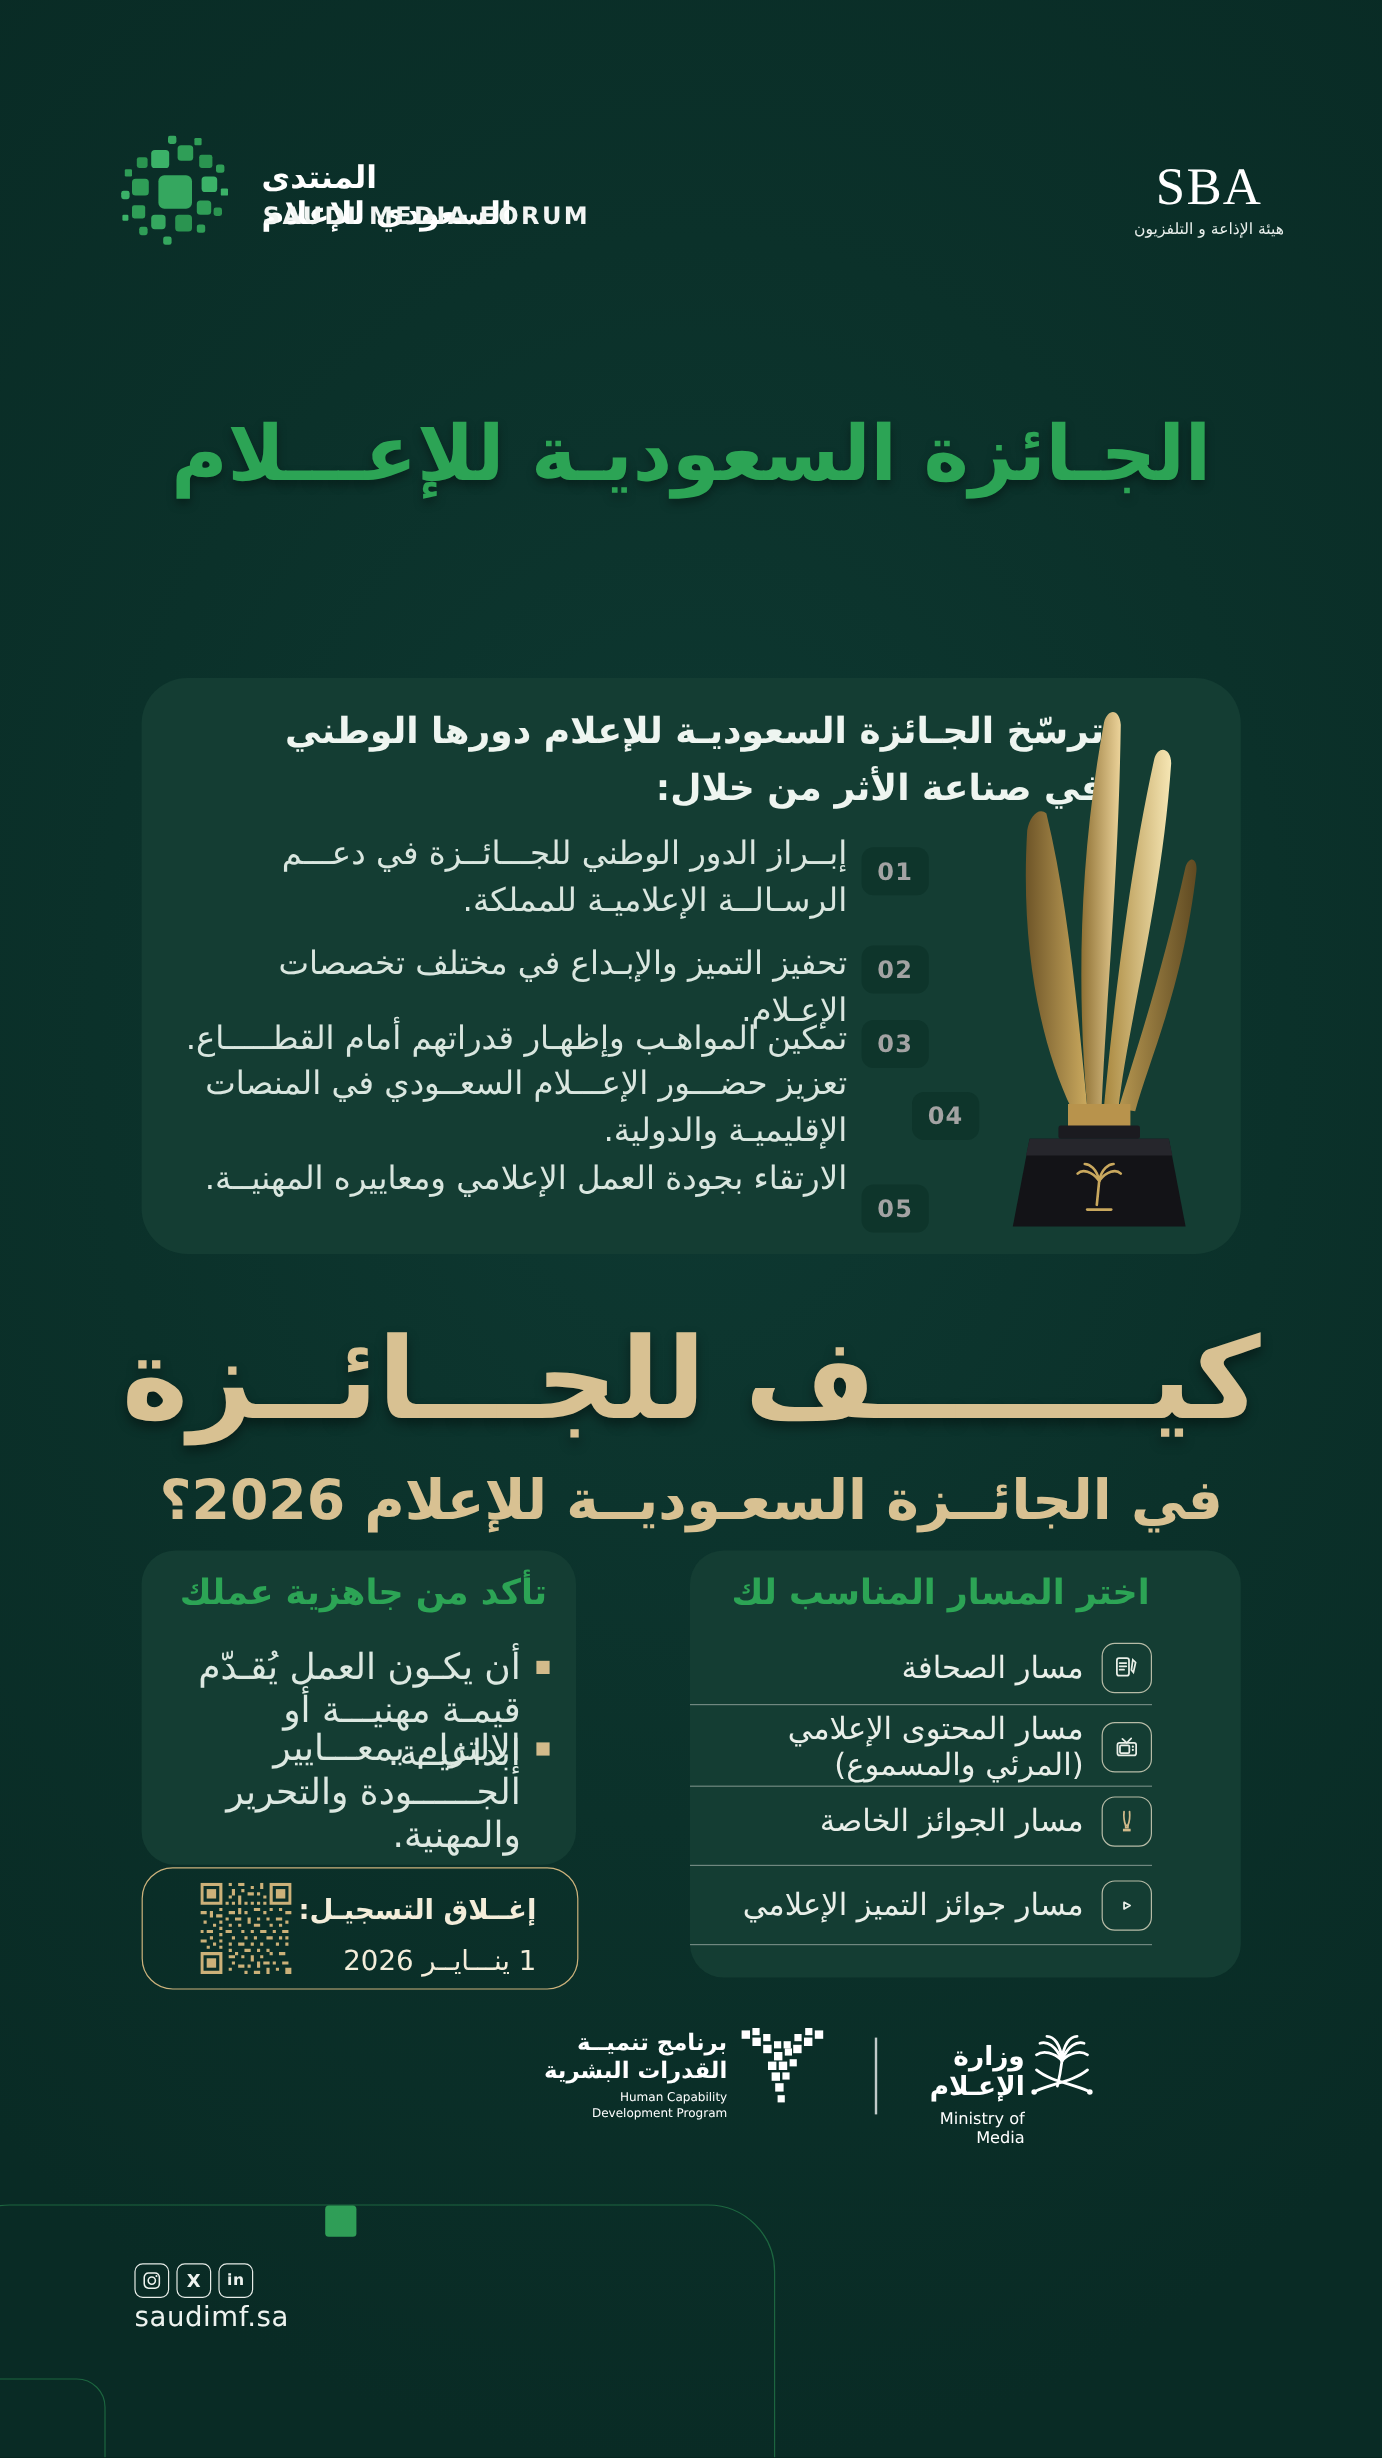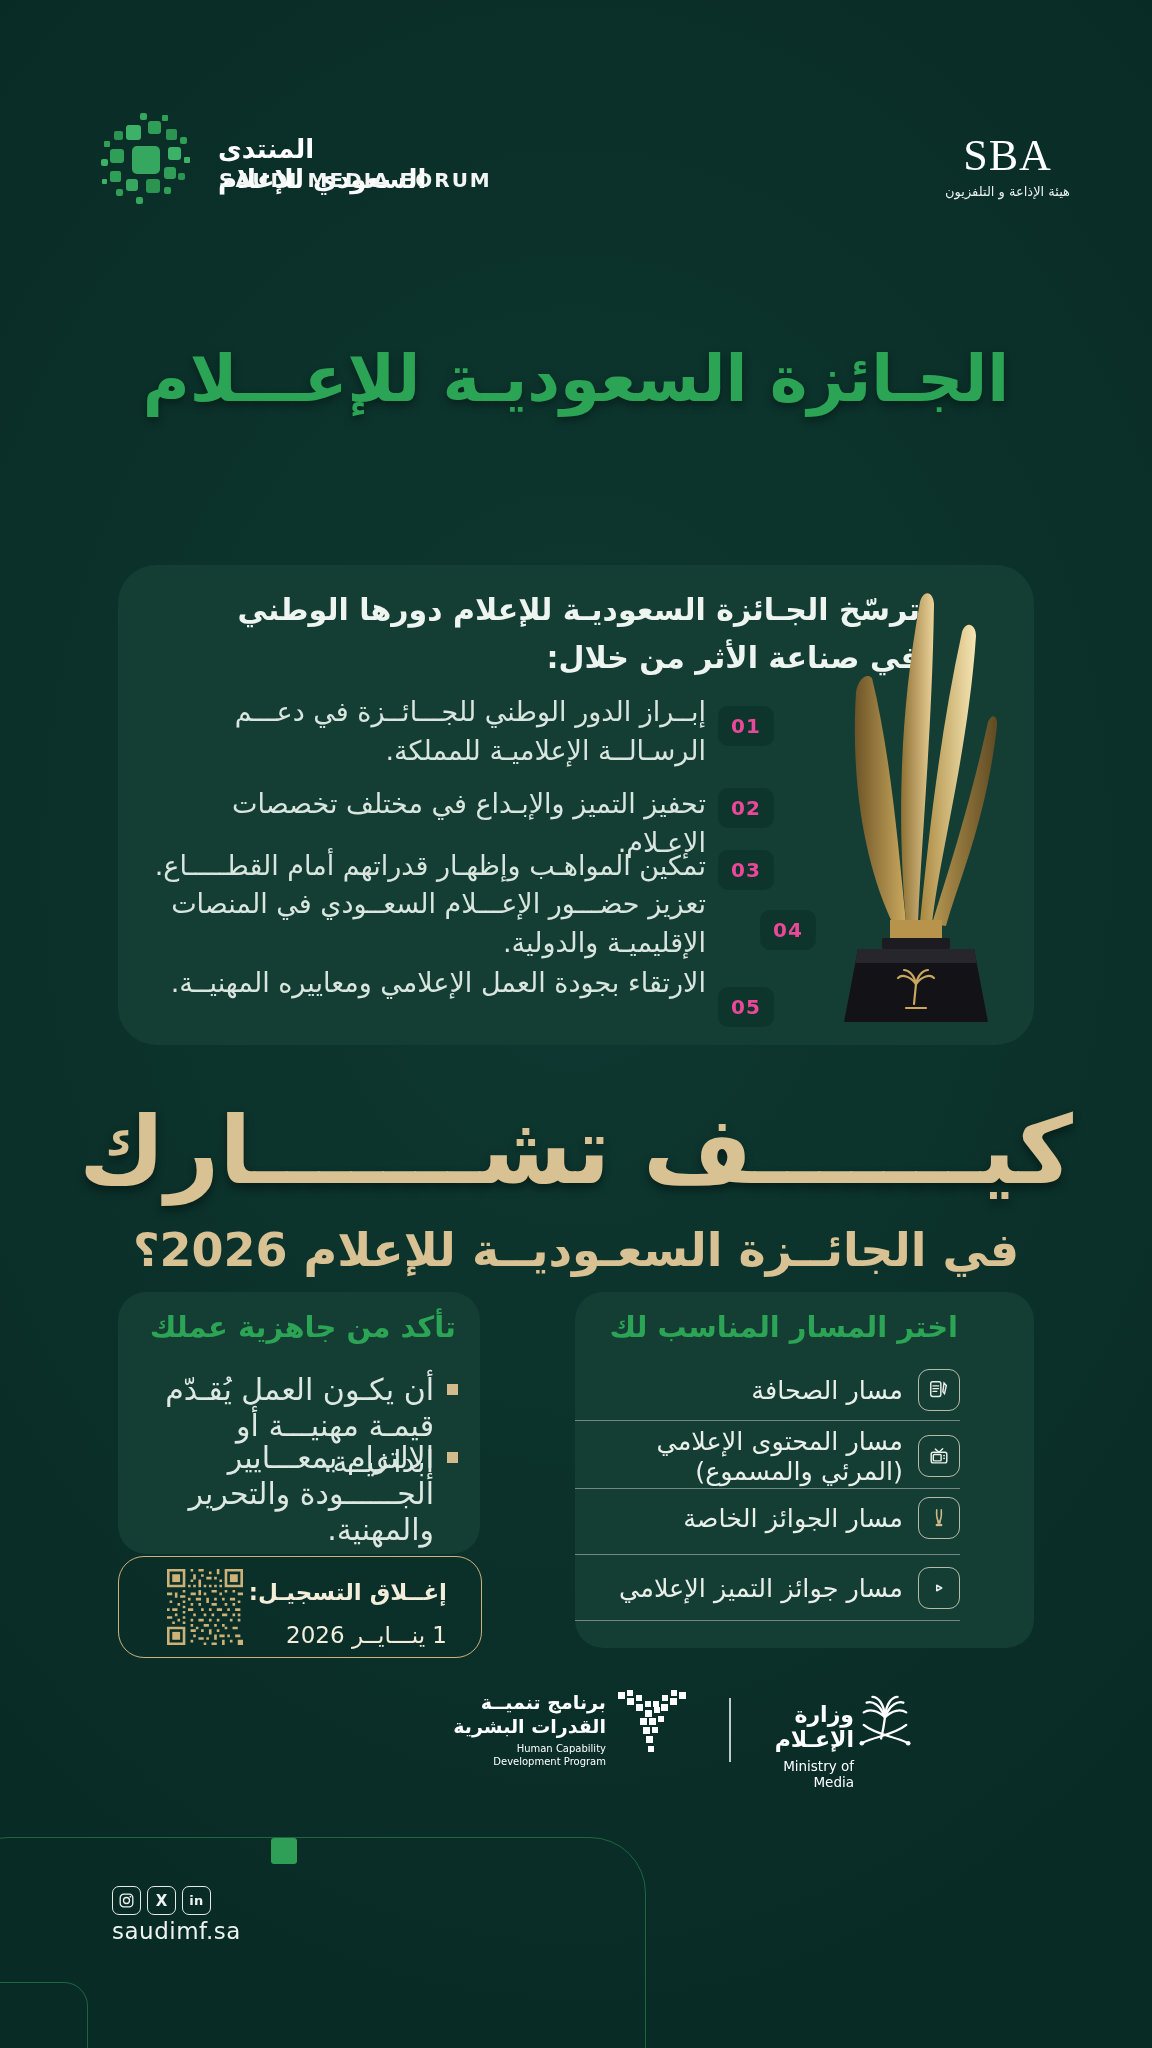--- a/index.html
+++ b/index.html
@@ -8,21 +8,21 @@
         font-family:"DejaVu Sans", sans-serif;}
   .abs{position:absolute;}
   .rtl{direction:rtl;}
   .center{text-align:center;width:100%;left:0;}
   .green-txt{color:#2ca455;}
   .gold-txt{color:#d8c192;}
   .card{background:#143d33;border-radius:38px;}
   .hero1{font-size:64px;font-weight:bold;line-height:90px;text-shadow:0 4px 8px rgba(0,0,0,.35);}
   .hero2{font-size:82px;font-weight:bold;line-height:120px;text-shadow:0 5px 10px rgba(0,0,0,.4);}
   .impact-intro{font-size:30px;font-weight:bold;color:#eef5f0;line-height:40px;text-align:right;}
-  .num-badge{width:56px;height:40px;border-radius:10px;background:#0e352b;color:#ec4899;
+  .num-badge{width:56px;height:40px;border-radius:10px;background:#0e352b;color:#a3a3a3;
              font-size:20px;font-weight:bold;letter-spacing:1px;display:flex;align-items:center;justify-content:center;}
   .item-text{width:560px;font-size:27px;line-height:39px;color:#d9e6df;text-align:right;}
   .big-title{font-size:94px;font-weight:bold;line-height:130px;text-shadow:0 5px 10px rgba(0,0,0,.4);}
   .sub-title{font-size:46px;font-weight:bold;line-height:64px;}
   .card-title{font-size:29px;font-weight:bold;}
   .bullet-row{display:flex;direction:rtl;}
   .bullet-sq{width:11px;height:11px;background:#d3bb8b;margin-top:12px;margin-left:13px;flex:none;}
   .bullet-txt{font-size:30px;line-height:36px;color:#dce8e1;text-align:right;}
   .track-row{display:flex;direction:rtl;align-items:center;height:56px;}
   .icon-box{width:40px;height:40px;border-radius:11px;border:1.4px solid rgba(236,229,205,.75);
@@ -134,21 +134,21 @@
     <g stroke="#c9a85e" stroke-width="2.2" fill="none" stroke-linecap="round">
       <path d="M118,412 L116,432"></path>
       <path d="M118,412 C112,404 104,402 100,406"></path>
       <path d="M118,412 C124,404 132,402 136,406"></path>
       <path d="M118,412 C116,402 110,398 106,398"></path>
       <path d="M118,412 C120,402 126,398 130,398"></path>
       <path d="M108,436 L128,436"></path>
     </g>
   </svg>
 
-  <div class="abs center rtl big-title gold-txt" style="top:1086px;">كيـــــــف تشـــــــارك</div>
+  <div class="abs center rtl big-title gold-txt" style="top:1086px;">كيـــــــف للجـــائــزة</div>
   <div class="abs center rtl sub-title gold-txt" style="top:1218px;">في الجائــزة السعـوديــة للإعلام 2026؟</div>
 
   <div class="abs card" style="left:118px;top:1292px;width:362px;height:262px;border-radius:28px;"></div>
   <div class="abs rtl card-title green-txt" style="right:696px;top:1310px;">تأكد من جاهزية عملك</div>
   <div class="abs bullet-row" style="left:140px;top:1372px;width:318px;">
     <span class="bullet-sq"></span>
     <span class="bullet-txt">أن يكـون العمل يُقـدّم قيمـة مهنيـــة أو إبداعيــة.</span>
   </div>
   <div class="abs bullet-row" style="left:140px;top:1440px;width:318px;">
     <span class="bullet-sq"></span>

